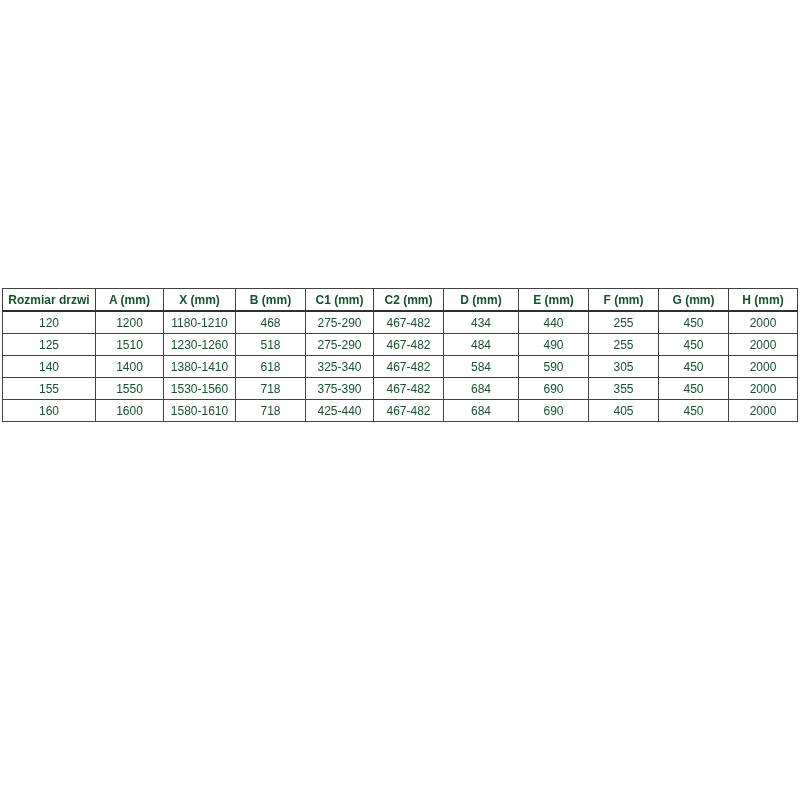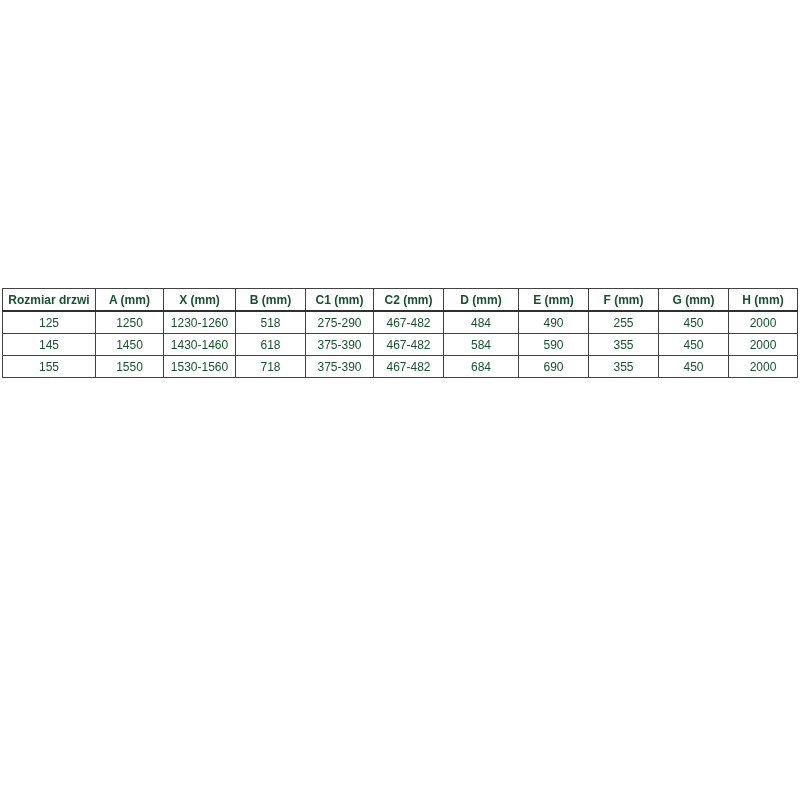--- a/index.html
+++ b/index.html
@@ -78,53 +78,79 @@
         <th>C2 (mm)</th>
         <th>D (mm)</th>
         <th>E (mm)</th>
         <th>F (mm)</th>
         <th>G (mm)</th>
         <th>H (mm)</th>
       </tr>
     </thead>
     <tbody>
         <tr>
+          <td>120</td>
+          <td>1200</td>
+          <td>1180-1210</td>
+          <td>468</td>
+          <td>275-290</td>
+          <td>467-482</td>
+          <td>434</td>
+          <td>440</td>
+          <td>255</td>
+          <td>450</td>
+          <td>2000</td>
+        </tr>
+        <tr>
           <td>125</td>
-          <td>1250</td>
+          <td>1510</td>
           <td>1230-1260</td>
           <td>518</td>
           <td>275-290</td>
           <td>467-482</td>
           <td>484</td>
           <td>490</td>
           <td>255</td>
           <td>450</td>
           <td>2000</td>
         </tr>
         <tr>
-          <td>145</td>
-          <td>1450</td>
-          <td>1430-1460</td>
+          <td>140</td>
+          <td>1400</td>
+          <td>1380-1410</td>
           <td>618</td>
-          <td>375-390</td>
+          <td>325-340</td>
           <td>467-482</td>
           <td>584</td>
           <td>590</td>
-          <td>355</td>
+          <td>305</td>
           <td>450</td>
           <td>2000</td>
         </tr>
         <tr>
           <td>155</td>
           <td>1550</td>
           <td>1530-1560</td>
           <td>718</td>
           <td>375-390</td>
           <td>467-482</td>
           <td>684</td>
           <td>690</td>
           <td>355</td>
           <td>450</td>
           <td>2000</td>
         </tr>
+        <tr>
+          <td>160</td>
+          <td>1600</td>
+          <td>1580-1610</td>
+          <td>718</td>
+          <td>425-440</td>
+          <td>467-482</td>
+          <td>684</td>
+          <td>690</td>
+          <td>405</td>
+          <td>450</td>
+          <td>2000</td>
+        </tr>
       </tbody>
   </table>
 </div>
 
 </body></html>

